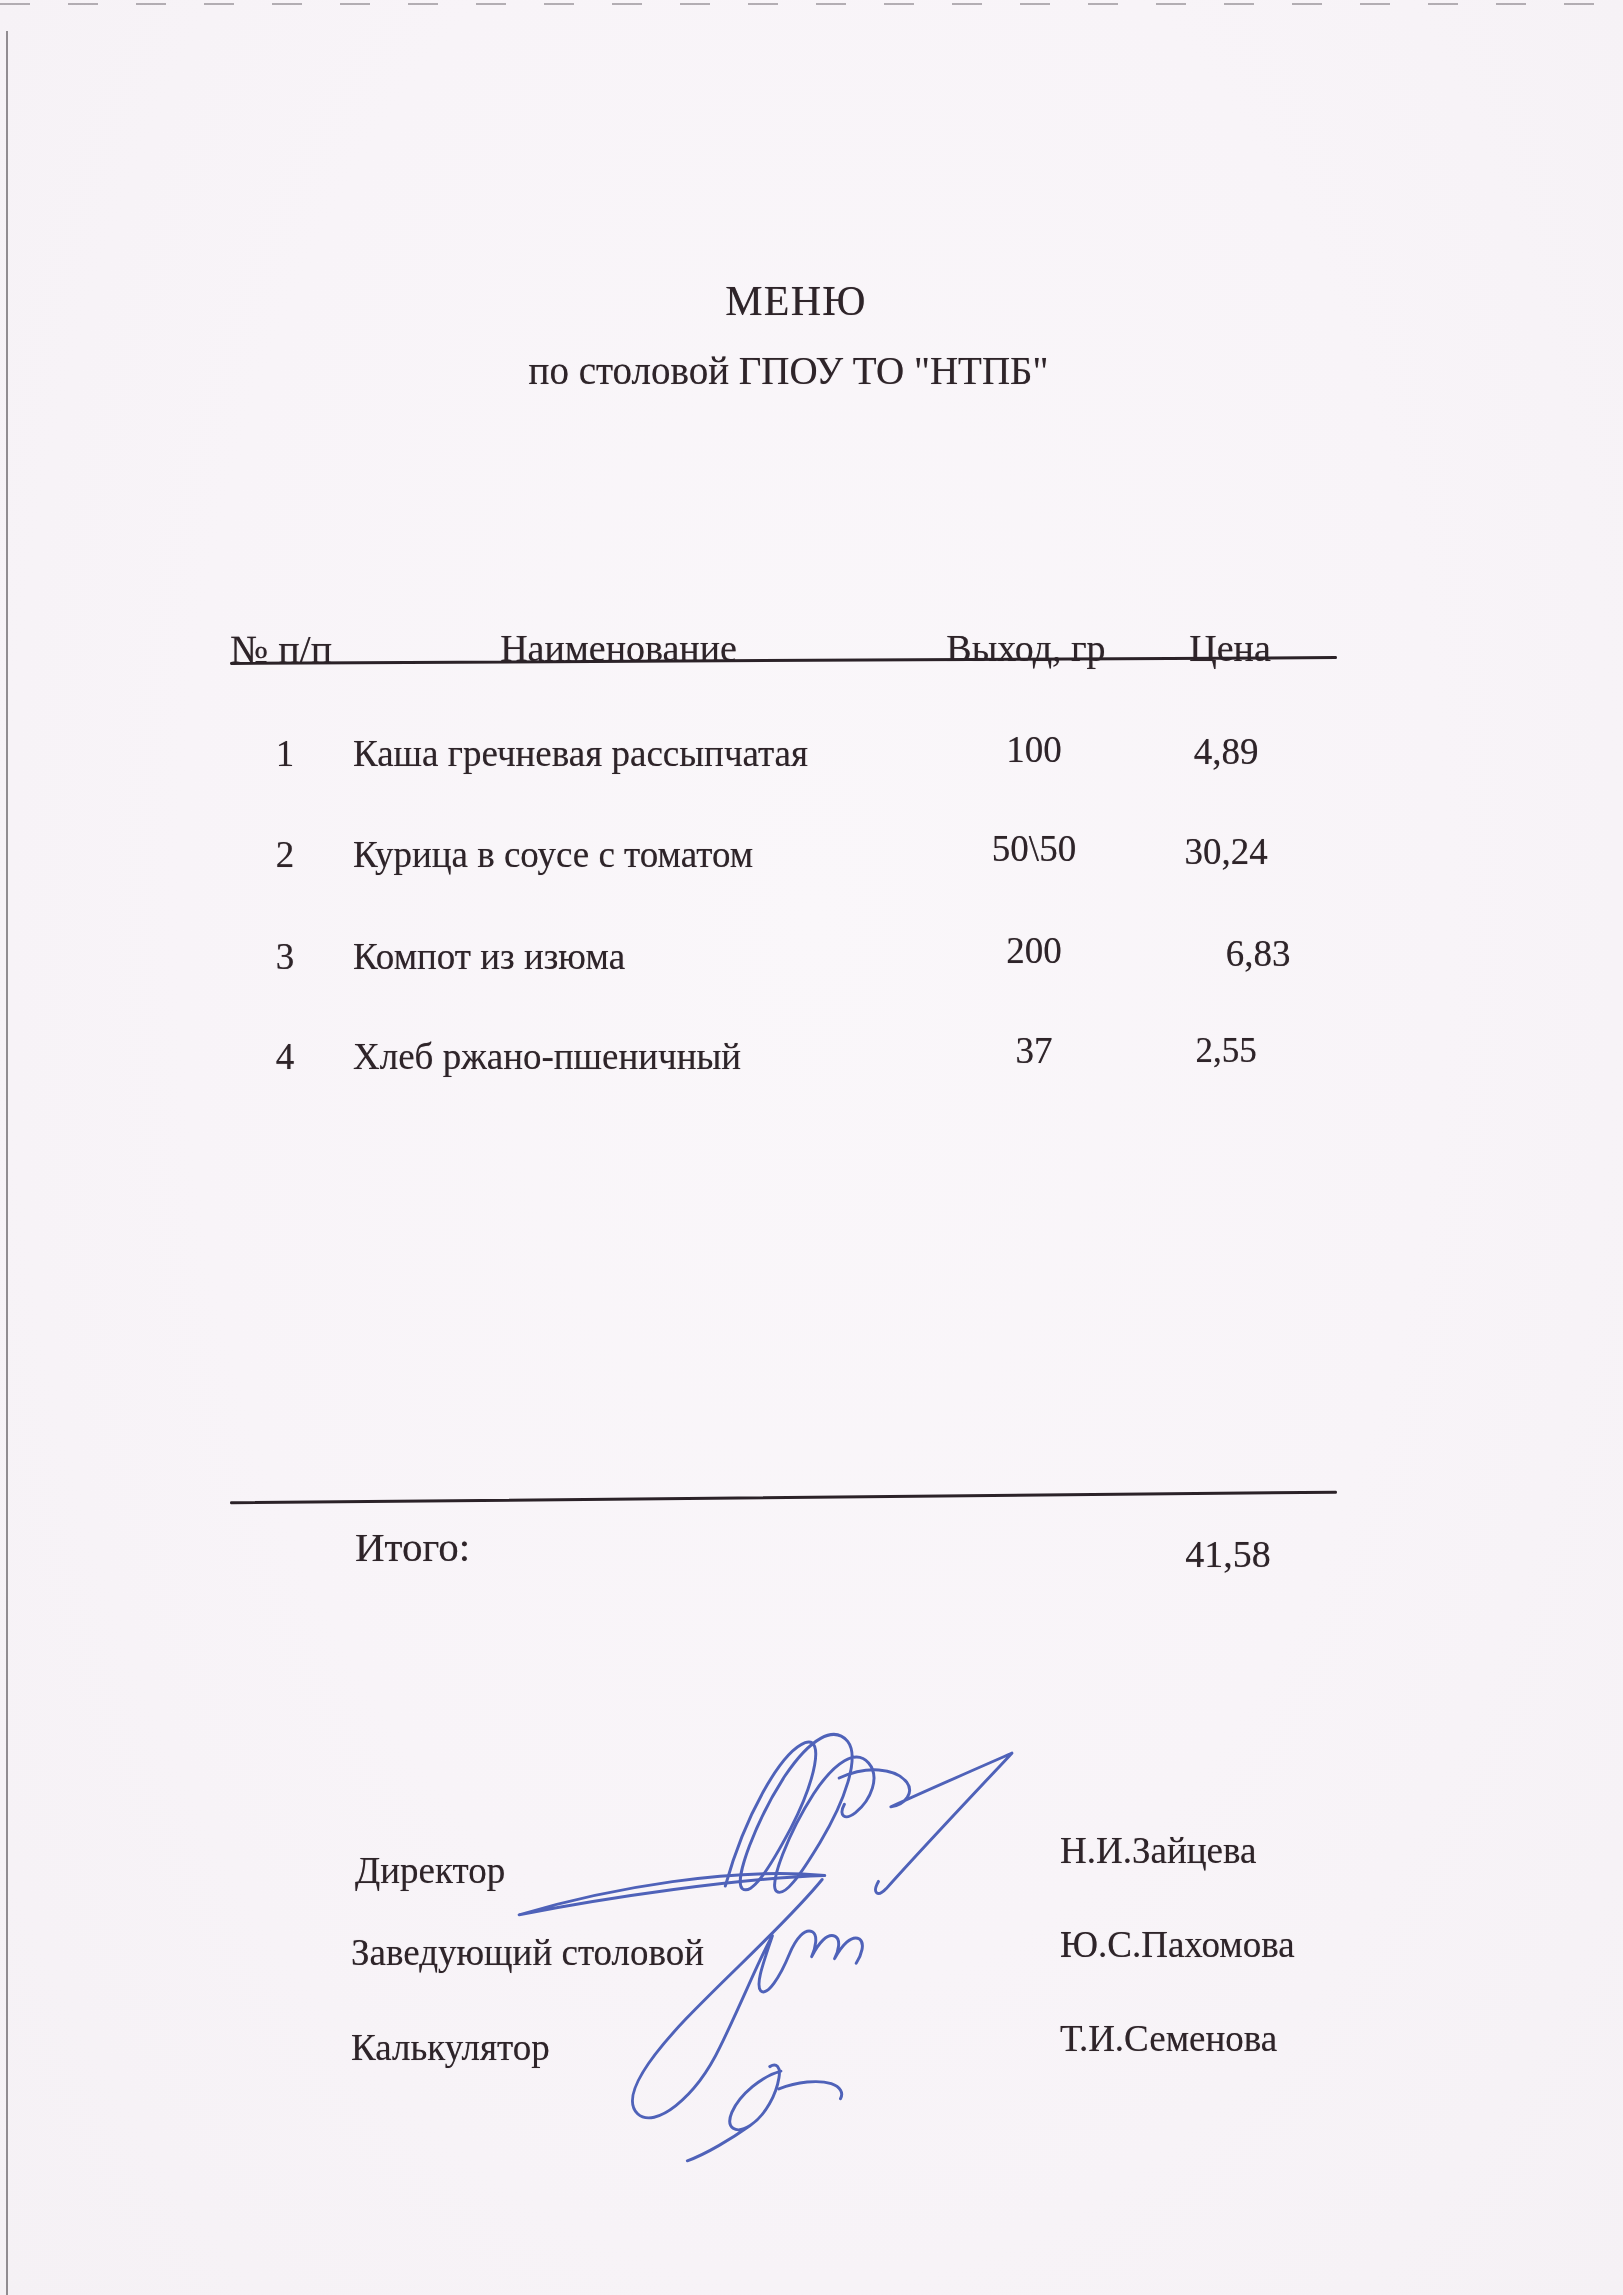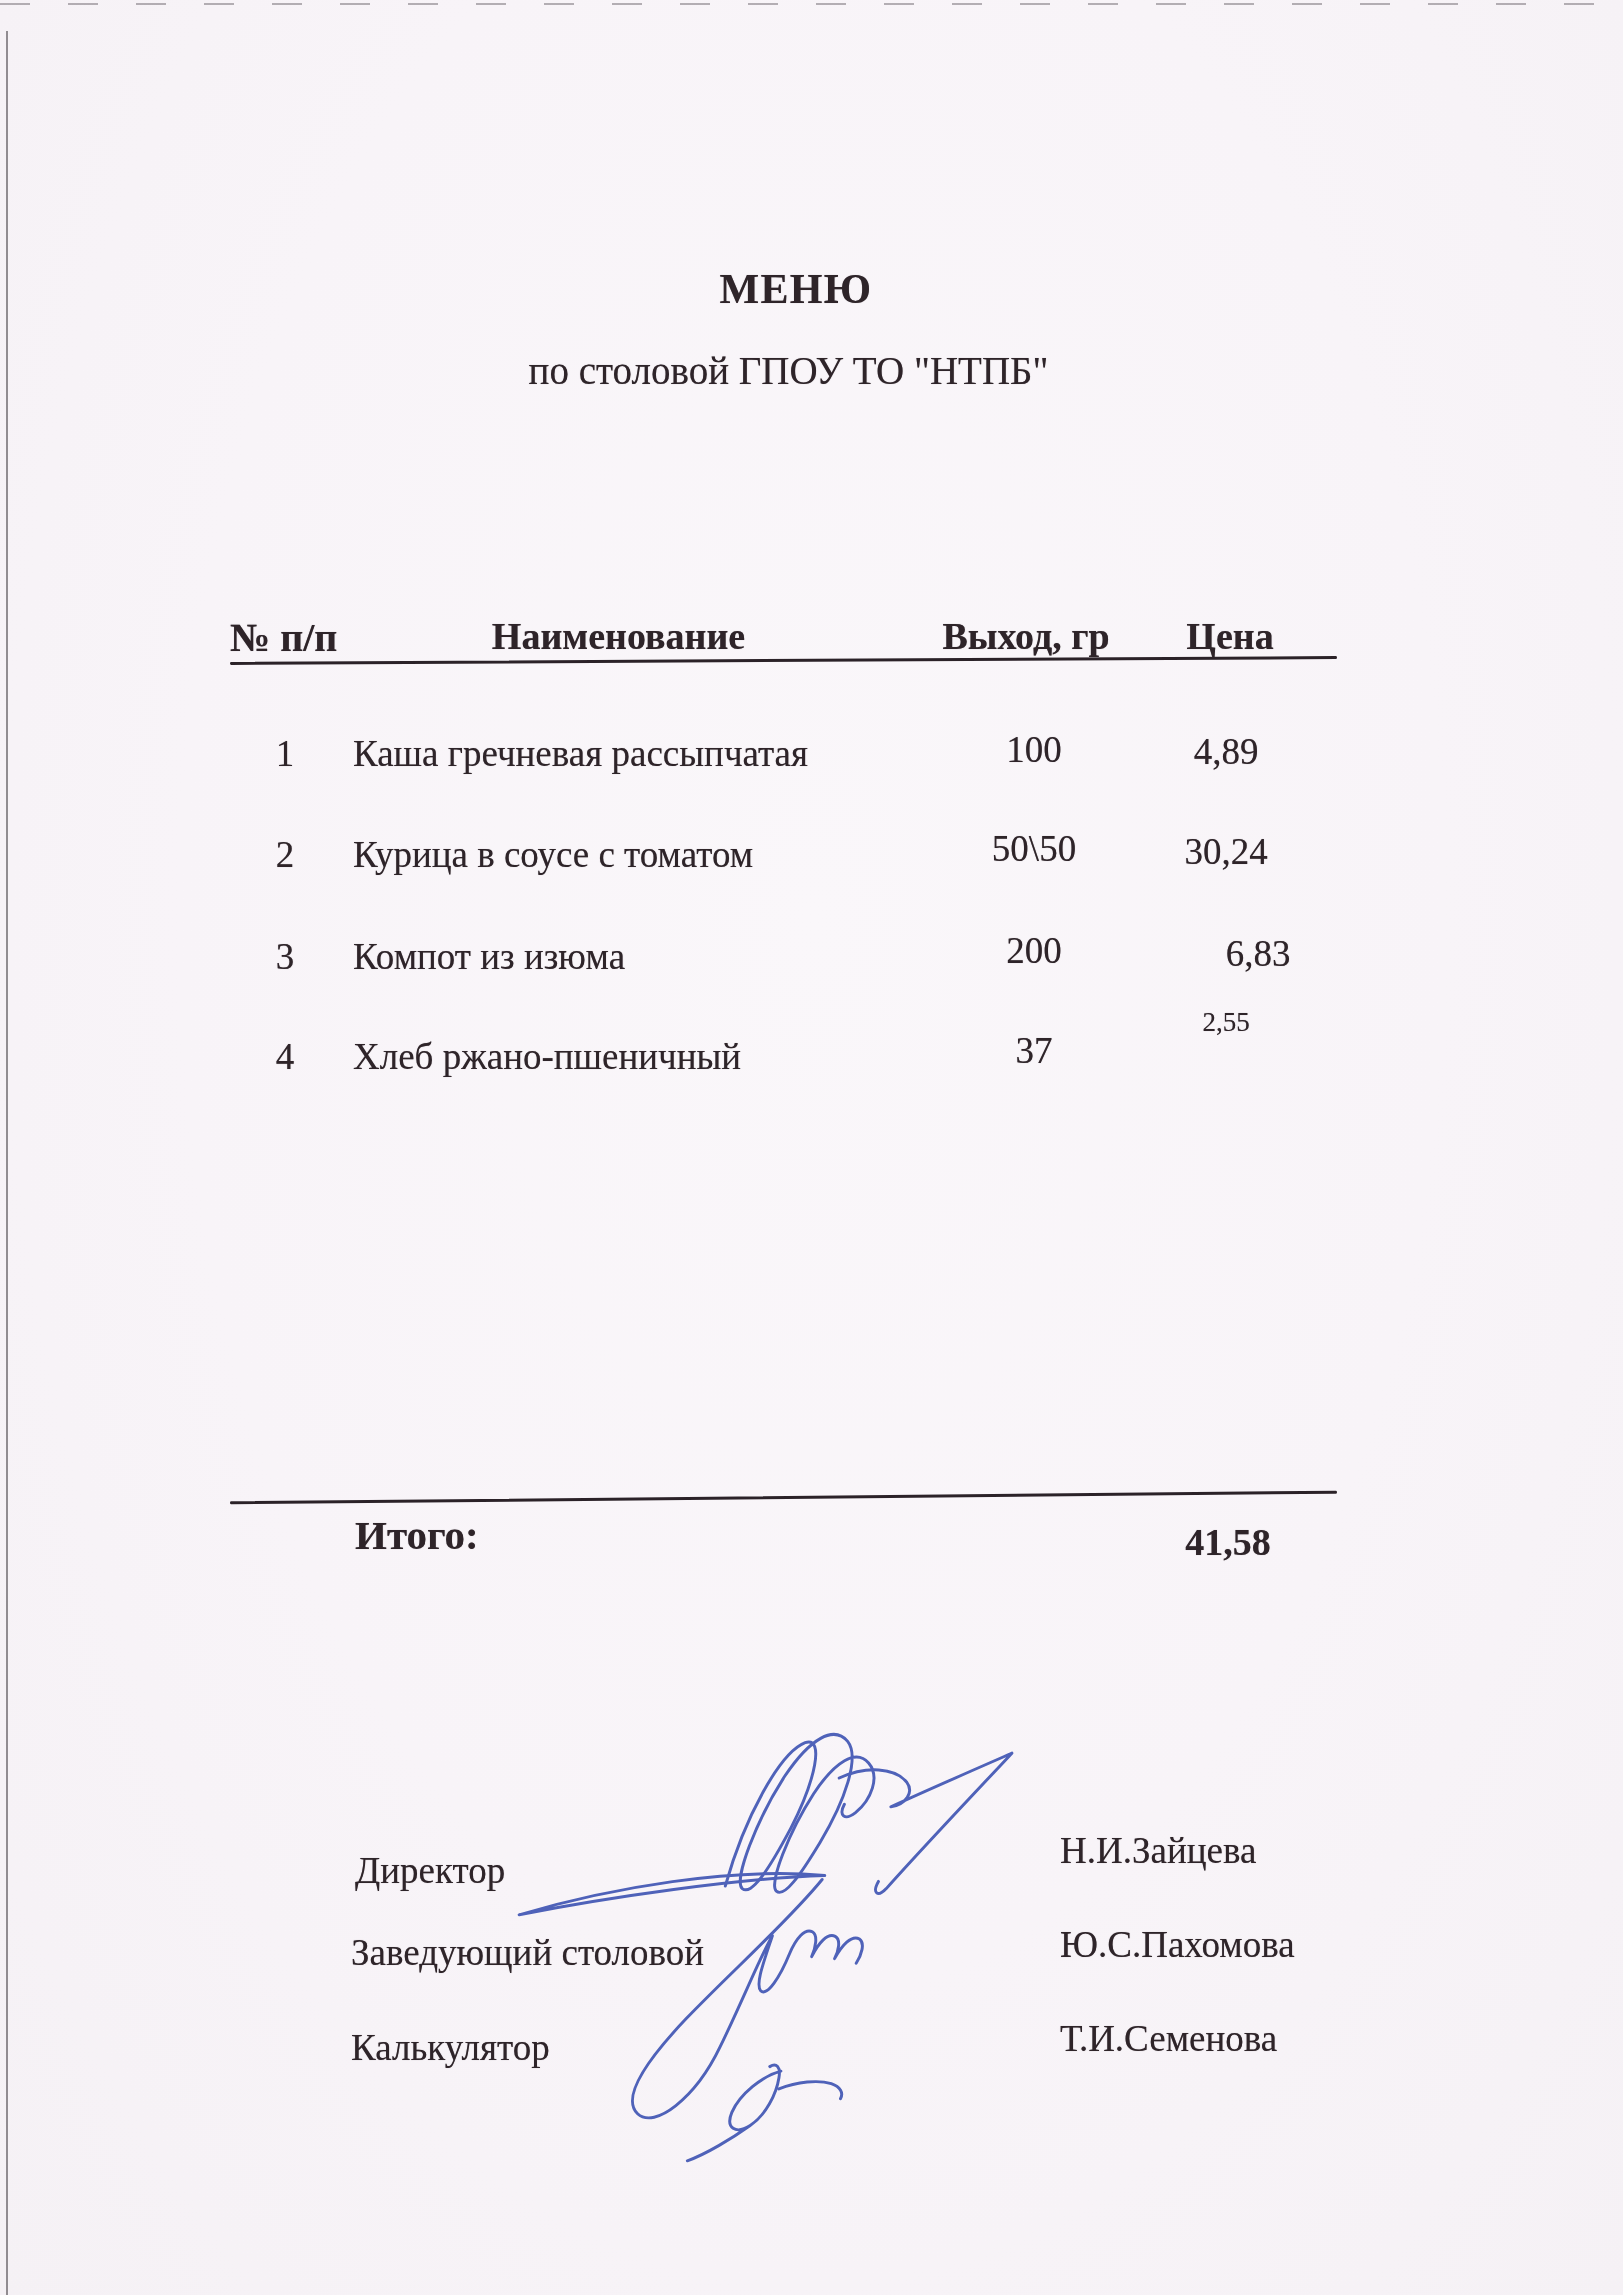--- a/index.html
+++ b/index.html
@@ -12,21 +12,21 @@
     position:relative;width:1624px;height:2295px;overflow:hidden;
     background:
       radial-gradient(ellipse at 50% 40%, #faf7fa 0%, #f8f4f8 55%, #f5f1f5 100%);
     color:#2e2429;
   }
   
   .scan-edge-left{position:absolute;left:5.9px;top:31px;bottom:0;width:2px;background:rgba(62,56,62,.55);}
   .scan-edge-top{position:absolute;left:0;top:3.3px;width:100%;height:1.3px;
     background:repeating-linear-gradient(90deg,rgba(95,88,95,.45) 0 30px,transparent 30px 68px);}
   .txt{position:absolute;white-space:nowrap;text-shadow:0 0 0.7px rgba(46,36,41,.55);}
-  .b{font-weight:bold;}
+  .b{font-weight:normal;margin-top:12px;}
   .ctr{text-align:center;}
   .rule{position:absolute;height:3.3px;background:#2b2228;border-radius:1.3px;}
   .sig-layer{position:absolute;left:0;top:0;width:1624px;height:2295px;pointer-events:none;}
 </style>
 </head>
 <body>
 
 <div class="page">
 
   <div class="scan-edge-top"></div>
@@ -62,21 +62,21 @@
     <div class="txt ctr" style="left:236px;top:935px;width:98px;font-size:37px;">3</div>
     <div class="txt" style="left:353px;top:935px;font-size:37px;">Компот из изюма</div>
     <div class="txt ctr" style="left:936px;top:929px;width:196px;font-size:37px;">200</div>
     <div class="txt ctr" style="left:1160px;top:932px;width:196px;font-size:37px;">6,83</div>
   </div>
 
   <div>
     <div class="txt ctr" style="left:236px;top:1035px;width:98px;font-size:37px;">4</div>
     <div class="txt" style="left:353px;top:1035px;font-size:37px;">Хлеб ржано-пшеничный</div>
     <div class="txt ctr" style="left:936px;top:1029px;width:196px;font-size:37px;text-align:center;">37</div>
-    <div class="txt ctr" style="left:1128px;top:1007px;width:196px;font-size:27px;">2,55</div>
+    <div class="txt ctr" style="left:1128px;top:1031px;width:196px;font-size:35px;">2,55</div>
   </div>
 
   <div class="rule" style="left:230px;top:1496px;width:1107px;transform:rotate(-0.55deg);"></div>
   <div class="txt b" style="left:355px;top:1511px;font-size:41px;">Итого:</div>
   <div class="txt b ctr" style="left:1130px;top:1520px;width:196px;font-size:38px;">41,58</div>
 
   <div class="txt" style="left:355px;top:1841px;font-size:37px;margin-top:8px;">Директор</div>
   <div class="txt" style="left:1060px;top:1829px;font-size:37px;">Н.И.Зайцева</div>
 
   <div class="txt" style="left:351px;top:1931px;font-size:37px;">Заведующий столовой</div>

